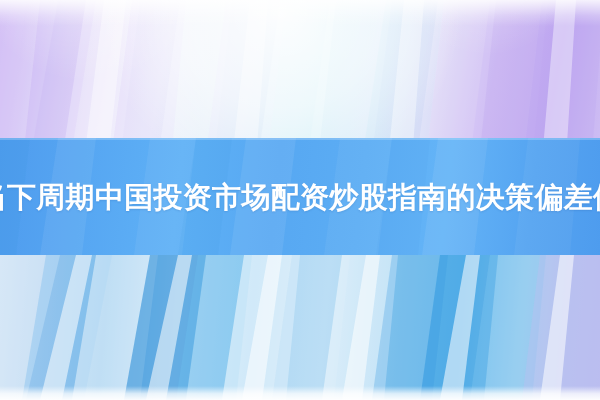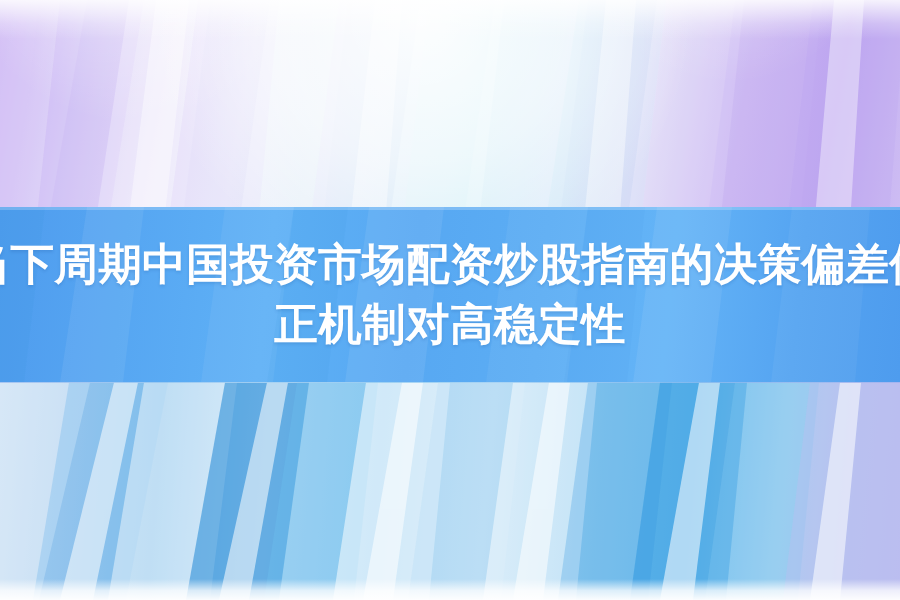--- a/index.html
+++ b/index.html
@@ -189,21 +189,20 @@
         <polygon points="0,0 30,0 16,117 -14,117" fill="#2f8fd8" opacity="0.10"></polygon>
         <polygon points="196,0 232,0 218,117 178,117" fill="#2f8fd8" opacity="0.07"></polygon>
         <polygon points="392,0 430,0 418,117 376,117" fill="#2f8fd8" opacity="0.06"></polygon>
       </g>
     </svg>
     <div class="band-top-hair"></div>
   </div>
 
   <div class="title">
     <span class="title-line">当下周期中国投资市场配资炒股指南的决策偏差修</span>
-    <span class="title-line">正机制对高稳定性</span>
   </div>
 
   <div class="bottom">
     <svg width="600" height="145" viewBox="0 0 600 145" preserveAspectRatio="none">
       <g>
         <polygon points="0,0 60,0 26,145 -24,145" fill="#ffffff" opacity="0.40"></polygon>
         <polygon points="46,0 112,0 84,145 22,145" fill="#5fb0ea" opacity="0.30"></polygon>
         <polygon points="96,0 158,0 140,145 72,145" fill="#ffffff" opacity="0.45"></polygon>
         <polygon points="150,0 206,0 186,145 124,145" fill="#1f86d6" opacity="0.55"></polygon>
         <polygon points="198,0 252,0 236,145 176,145" fill="#6cbdee" opacity="0.40"></polygon>

